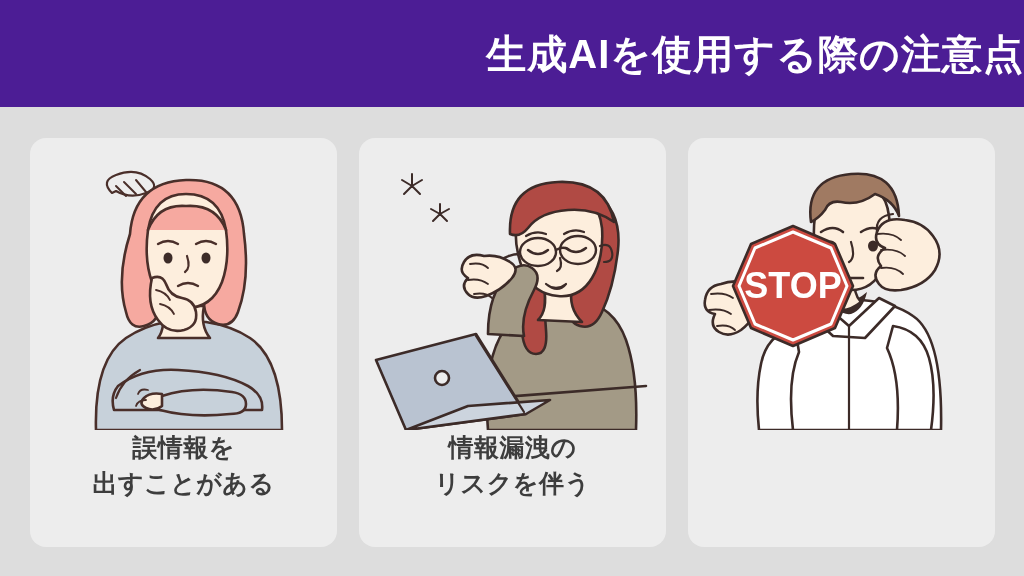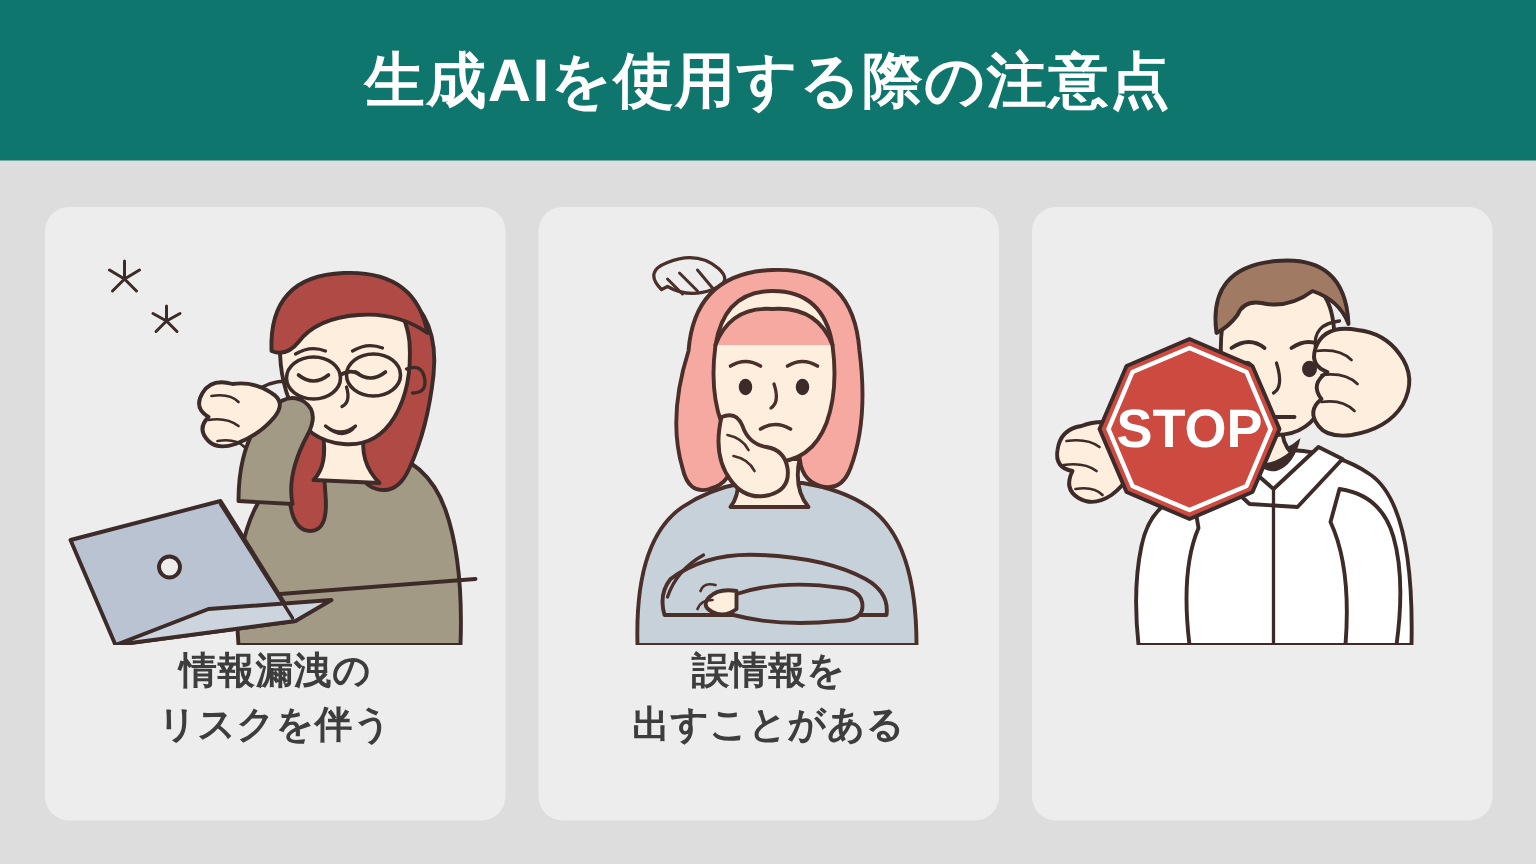--- a/index.html
+++ b/index.html
@@ -13,24 +13,24 @@
     position: relative;
     width: 1024px; height: 576px;
     background: #dddddd;
   }
 
   
   .header {
     position: absolute;
     left: 0; top: 0;
     width: 1024px; height: 107px;
-    background: #0f766e;
+    background: #4c1d95;
     display: flex;
     align-items: center;
-    justify-content: center;
+    justify-content: flex-end;
   }
   .header-title {
     color: #ffffff;
     font-size: 40px;
     font-weight: bold;
     letter-spacing: 1px;
     line-height: 1;
     white-space: nowrap;
   }
 
@@ -80,20 +80,67 @@
 <div class="slide">
 
   <div class="header">
     <div class="header-title">生成AIを使用する際の注意点</div>
   </div>
 
   <div class="cards">
 
     <div class="card">
       <div class="illus-wrap">
+        <svg width="280" height="292" viewBox="0 0 280 292" aria-hidden="true">
+          <g fill="none" stroke="#4a2f2a" stroke-width="2.6" stroke-linecap="round" stroke-linejoin="round">
+
+            <path d="M68 55 q-12 -12 4 -18 q20 -8 34 4 q10 9 -4 14 q-16 6 -30 -2 z" stroke-width="2.2"></path>
+            <path d="M80 44 l12 12 M92 42 l10 12 M72 48 l10 10" stroke-width="2"></path>
+
+            <path d="M52 292 q-2 -70 30 -92 q18 -12 40 -16 l40 0 q26 4 44 16 q32 22 32 92 z" fill="#c7d1da"></path>
+
+            <path d="M118 168 q4 22 -4 32 l52 0 q-10 -12 -6 -32 z" fill="#fdeedd"></path>
+
+            <path d="M86 96 q4 -52 56 -54 q54 -2 58 54 q6 46 -6 78 q-6 16 -20 12 q-14 -4 -14 -22 l-44 0 q0 20 -16 24 q-14 4 -18 -14 q-10 -34 4 -78 z" fill="#f6a9a0"></path>
+
+            <path d="M104 92 q6 -36 38 -36 q34 0 40 36 q4 30 -4 52 q-10 26 -36 26 q-26 0 -34 -26 q-8 -22 -4 -52 z" fill="#fdeedd"></path>
+
+            <path d="M104 92 q10 -26 38 -24 q30 -2 40 24" fill="#f6a9a0"></path>
+
+            <path d="M114 106 q10 -6 20 0" stroke-width="2.4"></path>
+            <path d="M152 106 q10 -6 20 0" stroke-width="2.4"></path>
+
+            <ellipse cx="124" cy="120" rx="4.5" ry="5.5" fill="#3c2b28" stroke="none"></ellipse>
+            <ellipse cx="162" cy="120" rx="4.5" ry="5.5" fill="#3c2b28" stroke="none"></ellipse>
+
+            <path d="M143 118 q4 12 -2 16" stroke-width="2.2"></path>
+
+            <path d="M134 148 q10 -6 20 0" stroke-width="2.4"></path>
+
+            <path d="M108 140 q-6 26 6 42 q10 14 26 10 q14 -4 12 -18 q-2 -12 -14 -14 q-12 -2 -16 -14 q-4 -10 -14 -6 z" fill="#fdeedd"></path>
+            <path d="M112 152 q10 2 14 10 M116 166 q10 2 14 10" stroke-width="1.8"></path>
+
+            <path d="M74 248 q24 -18 60 -16 q44 2 70 16 q16 9 14 24 l-148 0 q-4 -14 4 -24 z" fill="#c7d1da"></path>
+            <path d="M96 232 q-18 10 -24 28" stroke-width="2.2"></path>
+
+            <path d="M118 258 q30 -10 70 -4 q14 2 14 12 q0 10 -16 10 q-40 4 -70 -4 q-10 -4 2 -14 z" fill="#c7d1da"></path>
+
+            <path d="M118 256 q-12 -2 -18 4 q-6 6 2 10 q8 4 16 -2 z" fill="#fdeedd"></path>
+            <path d="M104 252 q-8 -2 -10 4 M102 262 q-8 0 -10 6" stroke-width="1.8"></path>
+          </g>
+        </svg>
+      </div>
+      <div class="card-caption">
+        <span class="ln">誤情報を</span>
+        <span class="ln">出すことがある</span>
+      </div>
+    </div>
+
+    <div class="card">
+      <div class="illus-wrap">
         <svg width="290" height="292" viewBox="0 0 290 292" aria-hidden="true">
           <g fill="none" stroke="#3c2b28" stroke-width="2.6" stroke-linecap="round" stroke-linejoin="round">
 
             <g stroke-width="2">
               <path d="M44 48 l0 -12 M44 48 l-10 -6 M44 48 l10 -6 M44 48 l-8 8 M44 48 l8 8"></path>
               <path d="M72 76 l0 -10 M72 76 l-9 -5 M72 76 l9 -5 M72 76 l-7 7 M72 76 l7 7"></path>
             </g>
 
             <path d="M120 292 q-8 -96 40 -122 q22 -12 52 -8 q34 6 46 40 q12 34 10 90 z" fill="#a39a86"></path>
 
@@ -141,67 +188,20 @@
         </svg>
       </div>
       <div class="card-caption">
         <span class="ln">情報漏洩の</span>
         <span class="ln">リスクを伴う</span>
       </div>
     </div>
 
     <div class="card">
       <div class="illus-wrap">
-        <svg width="280" height="292" viewBox="0 0 280 292" aria-hidden="true">
-          <g fill="none" stroke="#4a2f2a" stroke-width="2.6" stroke-linecap="round" stroke-linejoin="round">
-
-            <path d="M68 55 q-12 -12 4 -18 q20 -8 34 4 q10 9 -4 14 q-16 6 -30 -2 z" stroke-width="2.2"></path>
-            <path d="M80 44 l12 12 M92 42 l10 12 M72 48 l10 10" stroke-width="2"></path>
-
-            <path d="M52 292 q-2 -70 30 -92 q18 -12 40 -16 l40 0 q26 4 44 16 q32 22 32 92 z" fill="#c7d1da"></path>
-
-            <path d="M118 168 q4 22 -4 32 l52 0 q-10 -12 -6 -32 z" fill="#fdeedd"></path>
-
-            <path d="M86 96 q4 -52 56 -54 q54 -2 58 54 q6 46 -6 78 q-6 16 -20 12 q-14 -4 -14 -22 l-44 0 q0 20 -16 24 q-14 4 -18 -14 q-10 -34 4 -78 z" fill="#f6a9a0"></path>
-
-            <path d="M104 92 q6 -36 38 -36 q34 0 40 36 q4 30 -4 52 q-10 26 -36 26 q-26 0 -34 -26 q-8 -22 -4 -52 z" fill="#fdeedd"></path>
-
-            <path d="M104 92 q10 -26 38 -24 q30 -2 40 24" fill="#f6a9a0"></path>
-
-            <path d="M114 106 q10 -6 20 0" stroke-width="2.4"></path>
-            <path d="M152 106 q10 -6 20 0" stroke-width="2.4"></path>
-
-            <ellipse cx="124" cy="120" rx="4.5" ry="5.5" fill="#3c2b28" stroke="none"></ellipse>
-            <ellipse cx="162" cy="120" rx="4.5" ry="5.5" fill="#3c2b28" stroke="none"></ellipse>
-
-            <path d="M143 118 q4 12 -2 16" stroke-width="2.2"></path>
-
-            <path d="M134 148 q10 -6 20 0" stroke-width="2.4"></path>
-
-            <path d="M108 140 q-6 26 6 42 q10 14 26 10 q14 -4 12 -18 q-2 -12 -14 -14 q-12 -2 -16 -14 q-4 -10 -14 -6 z" fill="#fdeedd"></path>
-            <path d="M112 152 q10 2 14 10 M116 166 q10 2 14 10" stroke-width="1.8"></path>
-
-            <path d="M74 248 q24 -18 60 -16 q44 2 70 16 q16 9 14 24 l-148 0 q-4 -14 4 -24 z" fill="#c7d1da"></path>
-            <path d="M96 232 q-18 10 -24 28" stroke-width="2.2"></path>
-
-            <path d="M118 258 q30 -10 70 -4 q14 2 14 12 q0 10 -16 10 q-40 4 -70 -4 q-10 -4 2 -14 z" fill="#c7d1da"></path>
-
-            <path d="M118 256 q-12 -2 -18 4 q-6 6 2 10 q8 4 16 -2 z" fill="#fdeedd"></path>
-            <path d="M104 252 q-8 -2 -10 4 M102 262 q-8 0 -10 6" stroke-width="1.8"></path>
-          </g>
-        </svg>
-      </div>
-      <div class="card-caption">
-        <span class="ln">誤情報を</span>
-        <span class="ln">出すことがある</span>
-      </div>
-    </div>
-
-    <div class="card">
-      <div class="illus-wrap">
         <svg width="290" height="292" viewBox="0 0 290 292" aria-hidden="true">
           <g fill="none" stroke="#3c2b28" stroke-width="2.6" stroke-linecap="round" stroke-linejoin="round">
 
             <path d="M66 292 q-2 -96 30 -116 q20 -12 50 -14 l18 0 q32 2 52 16 q30 20 28 114 z" fill="#ffffff"></path>
 
             <path d="M122 162 l30 26 l30 -28 l16 8 l-30 32 l-32 -2 l-30 -28 z" fill="#ffffff"></path>
             <path d="M152 188 L152 292" stroke-width="2.2"></path>
 
             <path d="M136 156 q16 14 34 -2 q-4 18 -16 22 q-14 2 -18 -20 z" fill="#3c2b28" stroke="none"></path>
 

